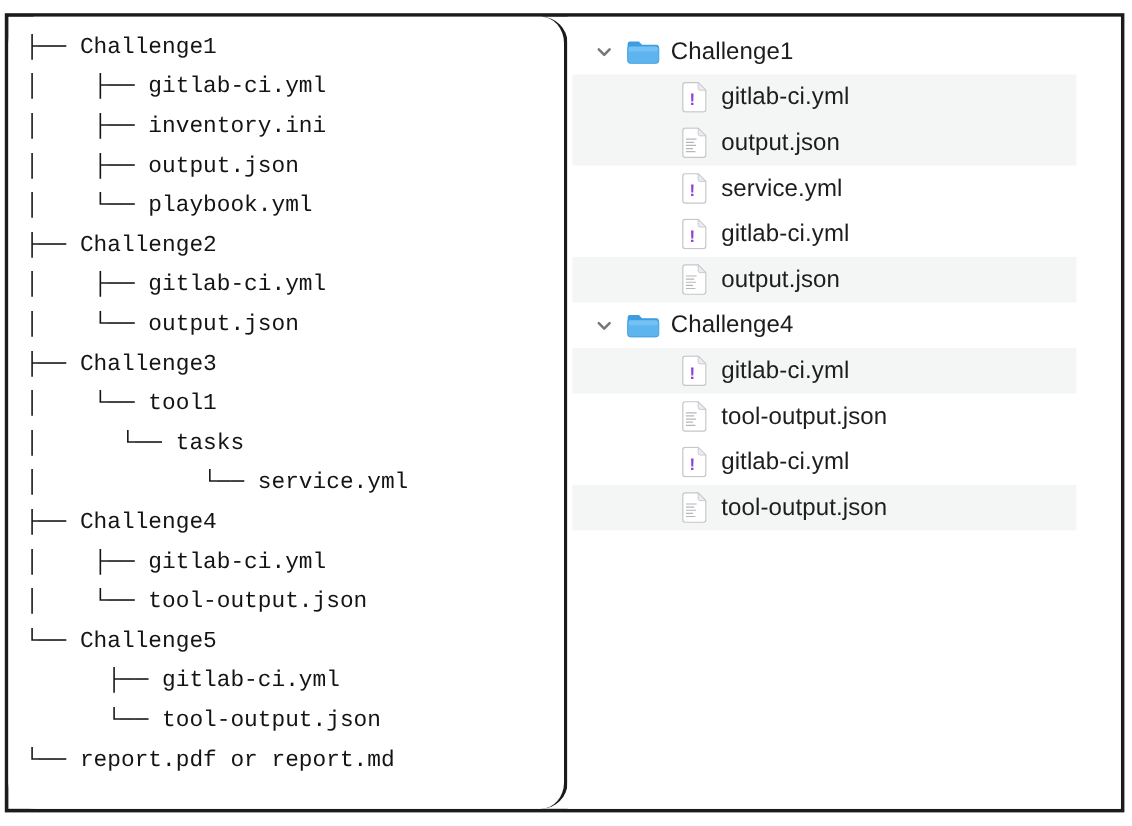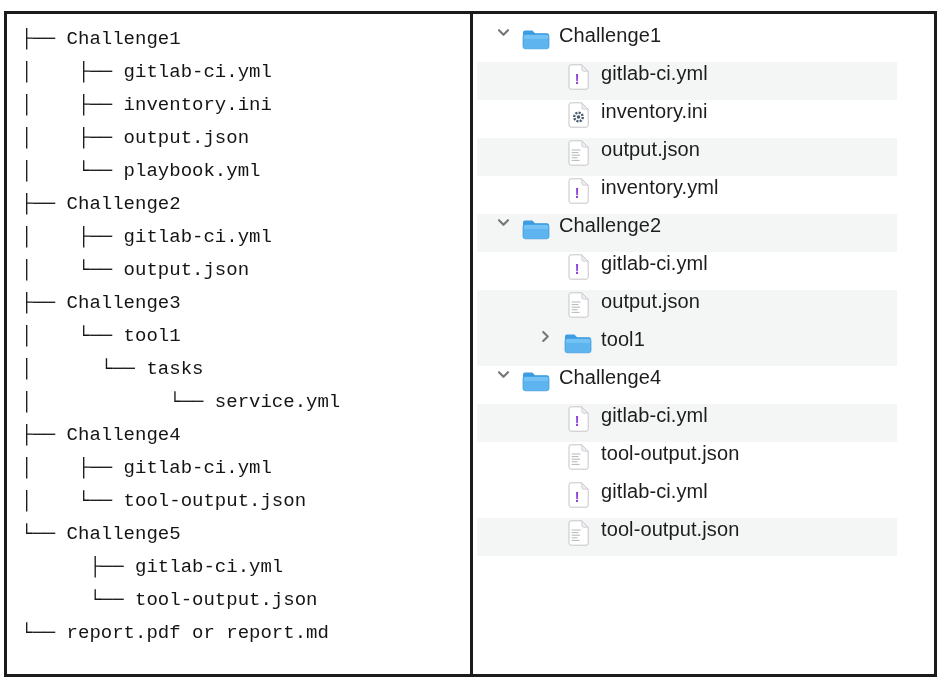--- a/index.html
+++ b/index.html
@@ -10,34 +10,35 @@
   .frame {
     position: absolute; left: 4px; top: 11px; width: 933px; height: 666px;
     border: 3px solid #1b1b1b; box-sizing: border-box;
     display: flex; background: #ffffff;
   }
   .left-cell {
     width: 466px; flex: none; box-sizing: border-box;
     border-right: 3px solid #1b1b1b;
     padding: 9px 0 0 14px;
     background: #ffffff;
+    border-radius: 22px;
   }
   .tree-pre {
     margin: 0;
     font-family: "Liberation Mono", monospace;
     font-size: 19px; line-height: 33px;
     color: #141414; white-space: pre;
   }
   .right-cell {
     flex: 1; box-sizing: border-box;
     padding: 10px 0 0 4px; background: #ffffff;
   }
   .finder-list { width: 420px; }
   .row {
-    height: 38px; display: flex; 
+    height: 38px; display: flex; align-items: center;
     box-sizing: border-box; background: transparent;
   }
   .row.shaded { background: #f4f5f5; }
   .row.lv0 { padding-left: 18px; }
   .row.lv1 { padding-left: 60px; }
   .chev {
     width: 16px; height: 16px; flex: none;
     display: flex; align-items: center; justify-content: center;
   }
   .iconbox {
@@ -97,34 +98,20 @@
     <span class="chev"></span>
     <span class="iconbox">
             <svg width="21" height="26" viewBox="0 0 21 26">
               <path d="M3 0.8 H13.8 L20.2 7.2 V23.2 Q20.2 25.2 18.2 25.2 H3 Q1 25.2 1 23.2 V2.8 Q1 0.8 3 0.8 Z" fill="#ffffff" stroke="#c5c5cb" stroke-width="1"></path>
               <path d="M13.8 0.8 L20.2 7.2 H15.4 Q13.8 7.2 13.8 5.6 Z" fill="#ebebf0" stroke="#c5c5cb" stroke-width="0.7"></path>
               <text x="9" y="19.5" font-size="14" font-weight="bold" fill="#8e3fd6" text-anchor="middle" font-family="Liberation Sans, sans-serif">!</text>
             </svg>
           </span>
     <span class="label">gitlab-ci.yml</span>
   </div>
-        <div class="row lv1">
-    <span class="chev"></span>
-    <span class="iconbox">
-            <svg width="21" height="26" viewBox="0 0 21 26">
-              <path d="M3 0.8 H13.8 L20.2 7.2 V23.2 Q20.2 25.2 18.2 25.2 H3 Q1 25.2 1 23.2 V2.8 Q1 0.8 3 0.8 Z" fill="#ffffff" stroke="#c5c5cb" stroke-width="1"></path>
-              <path d="M13.8 0.8 L20.2 7.2 H15.4 Q13.8 7.2 13.8 5.6 Z" fill="#ebebf0" stroke="#c5c5cb" stroke-width="0.7"></path>
-              <g>
-                <circle cx="10.5" cy="15" r="4.3" fill="none" stroke="#47586b" stroke-width="2.4" stroke-dasharray="2.1 1.2"></circle>
-                <circle cx="10.5" cy="15" r="1.8" fill="#47586b"></circle>
-              </g>
-            </svg>
-          </span>
-    <span class="label">inventory.ini</span>
-  </div>
         <div class="row lv1 shaded">
     <span class="chev"></span>
     <span class="iconbox">
             <svg width="21" height="26" viewBox="0 0 21 26">
               <path d="M3 0.8 H13.8 L20.2 7.2 V23.2 Q20.2 25.2 18.2 25.2 H3 Q1 25.2 1 23.2 V2.8 Q1 0.8 3 0.8 Z" fill="#ffffff" stroke="#c5c5cb" stroke-width="1"></path>
               <path d="M13.8 0.8 L20.2 7.2 H15.4 Q13.8 7.2 13.8 5.6 Z" fill="#ebebf0" stroke="#c5c5cb" stroke-width="0.7"></path>
               <g stroke="#b6b6bc" stroke-width="1">
                 <line x1="3.6" y1="10" x2="12.5" y2="10"></line>
                 <line x1="3.6" y1="12.6" x2="10.5" y2="12.6"></line>
                 <line x1="3.6" y1="15.2" x2="12" y2="15.2"></line>
@@ -137,93 +124,63 @@
   </div>
         <div class="row lv1">
     <span class="chev"></span>
     <span class="iconbox">
             <svg width="21" height="26" viewBox="0 0 21 26">
               <path d="M3 0.8 H13.8 L20.2 7.2 V23.2 Q20.2 25.2 18.2 25.2 H3 Q1 25.2 1 23.2 V2.8 Q1 0.8 3 0.8 Z" fill="#ffffff" stroke="#c5c5cb" stroke-width="1"></path>
               <path d="M13.8 0.8 L20.2 7.2 H15.4 Q13.8 7.2 13.8 5.6 Z" fill="#ebebf0" stroke="#c5c5cb" stroke-width="0.7"></path>
               <text x="9" y="19.5" font-size="14" font-weight="bold" fill="#8e3fd6" text-anchor="middle" font-family="Liberation Sans, sans-serif">!</text>
             </svg>
           </span>
-    <span class="label">inventory.yml</span>
-  </div>
-        <div class="row lv0 shaded">
+    <span class="label">service.yml</span>
+  </div>
+        <div class="row lv1">
+    <span class="chev"></span>
+    <span class="iconbox">
+            <svg width="21" height="26" viewBox="0 0 21 26">
+              <path d="M3 0.8 H13.8 L20.2 7.2 V23.2 Q20.2 25.2 18.2 25.2 H3 Q1 25.2 1 23.2 V2.8 Q1 0.8 3 0.8 Z" fill="#ffffff" stroke="#c5c5cb" stroke-width="1"></path>
+              <path d="M13.8 0.8 L20.2 7.2 H15.4 Q13.8 7.2 13.8 5.6 Z" fill="#ebebf0" stroke="#c5c5cb" stroke-width="0.7"></path>
+              <text x="9" y="19.5" font-size="14" font-weight="bold" fill="#8e3fd6" text-anchor="middle" font-family="Liberation Sans, sans-serif">!</text>
+            </svg>
+          </span>
+    <span class="label">gitlab-ci.yml</span>
+  </div>
+        <div class="row lv1 shaded">
+    <span class="chev"></span>
+    <span class="iconbox">
+            <svg width="21" height="26" viewBox="0 0 21 26">
+              <path d="M3 0.8 H13.8 L20.2 7.2 V23.2 Q20.2 25.2 18.2 25.2 H3 Q1 25.2 1 23.2 V2.8 Q1 0.8 3 0.8 Z" fill="#ffffff" stroke="#c5c5cb" stroke-width="1"></path>
+              <path d="M13.8 0.8 L20.2 7.2 H15.4 Q13.8 7.2 13.8 5.6 Z" fill="#ebebf0" stroke="#c5c5cb" stroke-width="0.7"></path>
+              <g stroke="#b6b6bc" stroke-width="1">
+                <line x1="3.6" y1="10" x2="12.5" y2="10"></line>
+                <line x1="3.6" y1="12.6" x2="10.5" y2="12.6"></line>
+                <line x1="3.6" y1="15.2" x2="12" y2="15.2"></line>
+                <line x1="3.6" y1="17.8" x2="9.5" y2="17.8"></line>
+                <line x1="3.6" y1="20.4" x2="11.5" y2="20.4"></line>
+              </g>
+            </svg>
+          </span>
+    <span class="label">output.json</span>
+  </div>
+        <div class="row lv0">
     <span class="chev">
             <svg width="15" height="15" viewBox="0 0 15 15">
               <path d="M3 5.2 L7.5 9.8 L12 5.2" fill="none" stroke="#76767b" stroke-width="2.1" stroke-linecap="round" stroke-linejoin="round"></path>
             </svg>
           </span>
     <span class="iconbox">
             <svg width="28" height="22" viewBox="0 0 28 22">
               <path d="M1 7 V4.6 Q1 2.6 3 2.6 H10.4 L13 5.2 H25 Q27 5.2 27 7.2 V8.4 H1 Z" fill="#3e9ce1"></path>
               <rect x="1" y="6.2" width="26" height="14.6" rx="2.4" fill="#5db4ef" stroke="#379adf" stroke-width="0.7"></rect>
               <rect x="1.8" y="7" width="24.4" height="4" rx="1.6" fill="#74c1f3"></rect>
             </svg>
           </span>
-    <span class="label">Challenge2</span>
-  </div>
-        <div class="row lv1">
-    <span class="chev"></span>
-    <span class="iconbox">
-            <svg width="21" height="26" viewBox="0 0 21 26">
-              <path d="M3 0.8 H13.8 L20.2 7.2 V23.2 Q20.2 25.2 18.2 25.2 H3 Q1 25.2 1 23.2 V2.8 Q1 0.8 3 0.8 Z" fill="#ffffff" stroke="#c5c5cb" stroke-width="1"></path>
-              <path d="M13.8 0.8 L20.2 7.2 H15.4 Q13.8 7.2 13.8 5.6 Z" fill="#ebebf0" stroke="#c5c5cb" stroke-width="0.7"></path>
-              <text x="9" y="19.5" font-size="14" font-weight="bold" fill="#8e3fd6" text-anchor="middle" font-family="Liberation Sans, sans-serif">!</text>
-            </svg>
-          </span>
-    <span class="label">gitlab-ci.yml</span>
-  </div>
-        <div class="row lv1 shaded">
-    <span class="chev"></span>
-    <span class="iconbox">
-            <svg width="21" height="26" viewBox="0 0 21 26">
-              <path d="M3 0.8 H13.8 L20.2 7.2 V23.2 Q20.2 25.2 18.2 25.2 H3 Q1 25.2 1 23.2 V2.8 Q1 0.8 3 0.8 Z" fill="#ffffff" stroke="#c5c5cb" stroke-width="1"></path>
-              <path d="M13.8 0.8 L20.2 7.2 H15.4 Q13.8 7.2 13.8 5.6 Z" fill="#ebebf0" stroke="#c5c5cb" stroke-width="0.7"></path>
-              <g stroke="#b6b6bc" stroke-width="1">
-                <line x1="3.6" y1="10" x2="12.5" y2="10"></line>
-                <line x1="3.6" y1="12.6" x2="10.5" y2="12.6"></line>
-                <line x1="3.6" y1="15.2" x2="12" y2="15.2"></line>
-                <line x1="3.6" y1="17.8" x2="9.5" y2="17.8"></line>
-                <line x1="3.6" y1="20.4" x2="11.5" y2="20.4"></line>
-              </g>
-            </svg>
-          </span>
-    <span class="label">output.json</span>
-  </div>
-        <div class="row lv1 shaded">
-    <span class="chev">
-            <svg width="15" height="15" viewBox="0 0 15 15">
-              <path d="M5.2 3 L9.8 7.5 L5.2 12" fill="none" stroke="#76767b" stroke-width="2.1" stroke-linecap="round" stroke-linejoin="round"></path>
-            </svg>
-          </span>
-    <span class="iconbox">
-            <svg width="28" height="22" viewBox="0 0 28 22">
-              <path d="M1 7 V4.6 Q1 2.6 3 2.6 H10.4 L13 5.2 H25 Q27 5.2 27 7.2 V8.4 H1 Z" fill="#3e9ce1"></path>
-              <rect x="1" y="6.2" width="26" height="14.6" rx="2.4" fill="#5db4ef" stroke="#379adf" stroke-width="0.7"></rect>
-              <rect x="1.8" y="7" width="24.4" height="4" rx="1.6" fill="#74c1f3"></rect>
-            </svg>
-          </span>
-    <span class="label">tool1</span>
-  </div>
-        <div class="row lv0">
-    <span class="chev">
-            <svg width="15" height="15" viewBox="0 0 15 15">
-              <path d="M3 5.2 L7.5 9.8 L12 5.2" fill="none" stroke="#76767b" stroke-width="2.1" stroke-linecap="round" stroke-linejoin="round"></path>
-            </svg>
-          </span>
-    <span class="iconbox">
-            <svg width="28" height="22" viewBox="0 0 28 22">
-              <path d="M1 7 V4.6 Q1 2.6 3 2.6 H10.4 L13 5.2 H25 Q27 5.2 27 7.2 V8.4 H1 Z" fill="#3e9ce1"></path>
-              <rect x="1" y="6.2" width="26" height="14.6" rx="2.4" fill="#5db4ef" stroke="#379adf" stroke-width="0.7"></rect>
-              <rect x="1.8" y="7" width="24.4" height="4" rx="1.6" fill="#74c1f3"></rect>
-            </svg>
-          </span>
     <span class="label">Challenge4</span>
   </div>
         <div class="row lv1 shaded">
     <span class="chev"></span>
     <span class="iconbox">
             <svg width="21" height="26" viewBox="0 0 21 26">
               <path d="M3 0.8 H13.8 L20.2 7.2 V23.2 Q20.2 25.2 18.2 25.2 H3 Q1 25.2 1 23.2 V2.8 Q1 0.8 3 0.8 Z" fill="#ffffff" stroke="#c5c5cb" stroke-width="1"></path>
               <path d="M13.8 0.8 L20.2 7.2 H15.4 Q13.8 7.2 13.8 5.6 Z" fill="#ebebf0" stroke="#c5c5cb" stroke-width="0.7"></path>
               <text x="9" y="19.5" font-size="14" font-weight="bold" fill="#8e3fd6" text-anchor="middle" font-family="Liberation Sans, sans-serif">!</text>
             </svg>

